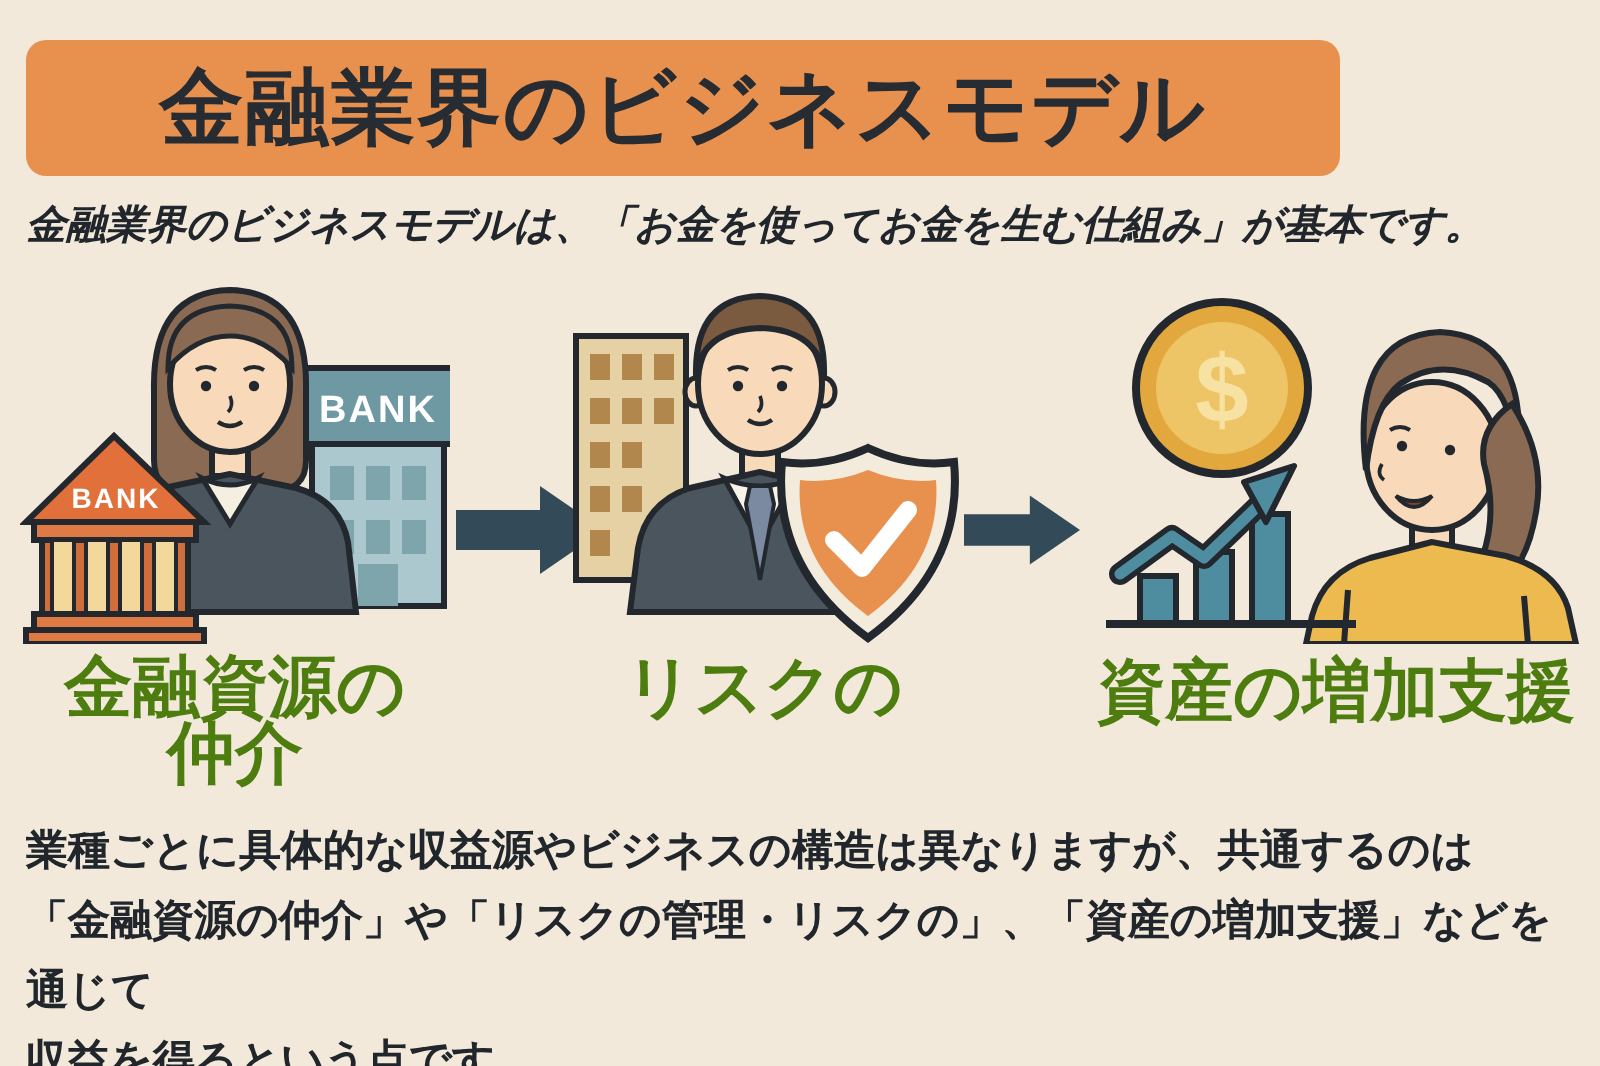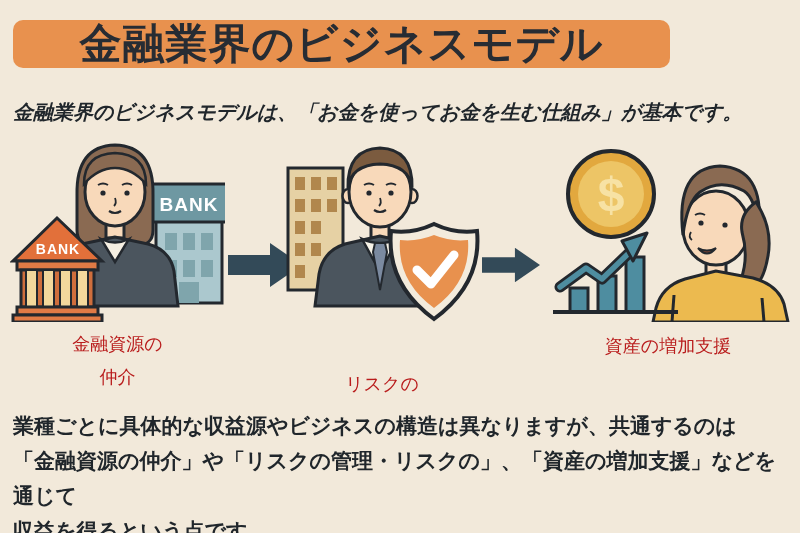--- a/index.html
+++ b/index.html
@@ -1,31 +1,31 @@
 <!DOCTYPE html>
 <html><head>
 <meta charset="utf-8">
 <style>
   html,body{margin:0;padding:0;}
   body{font-family:"Liberation Sans","DejaVu Sans",sans-serif;}
   .stage{position:relative;width:800px;height:533px;background:#f2e9da;overflow:hidden;}
 
-  .banner{position:absolute;left:13px;top:20px;width:657px;height:48px;background:#e8914e;
+  .banner{position:absolute;left:13px;top:20px;width:657px;height:68px;background:#e8914e;
           border-radius:10px;display:flex;align-items:center;justify-content:center;}
   .banner .title{font-size:42px;font-weight:700;color:#272c33;letter-spacing:1px;}
 
   .subtitle{position:absolute;left:13px;top:99px;width:780px;font-size:20px;font-weight:600;
             color:#20262b;letter-spacing:0;font-style:italic;}
 
   .illu{position:absolute;}
 
-  .caption{position:absolute;text-align:center;font-weight:400;color:#b91c1c;
-           font-size:18px;line-height:33px;}
+  .caption{position:absolute;text-align:center;font-weight:700;color:#4d7c0f;
+           font-size:34px;line-height:33px;}
   .cap1{left:10px;top:328px;width:215px;}
-  .cap2{left:262px;top:328px;width:240px;margin-top:40px;}
+  .cap2{left:262px;top:328px;width:240px;}
   .cap3{left:542px;top:330px;width:252px;}
 
   .footer{position:absolute;left:13px;top:408px;width:780px;font-size:21px;font-weight:600;
           color:#20262b;line-height:35px;}
 
   svg text{font-family:"Liberation Sans","DejaVu Sans",sans-serif;}
 </style>
 </head>
 <body>
 

